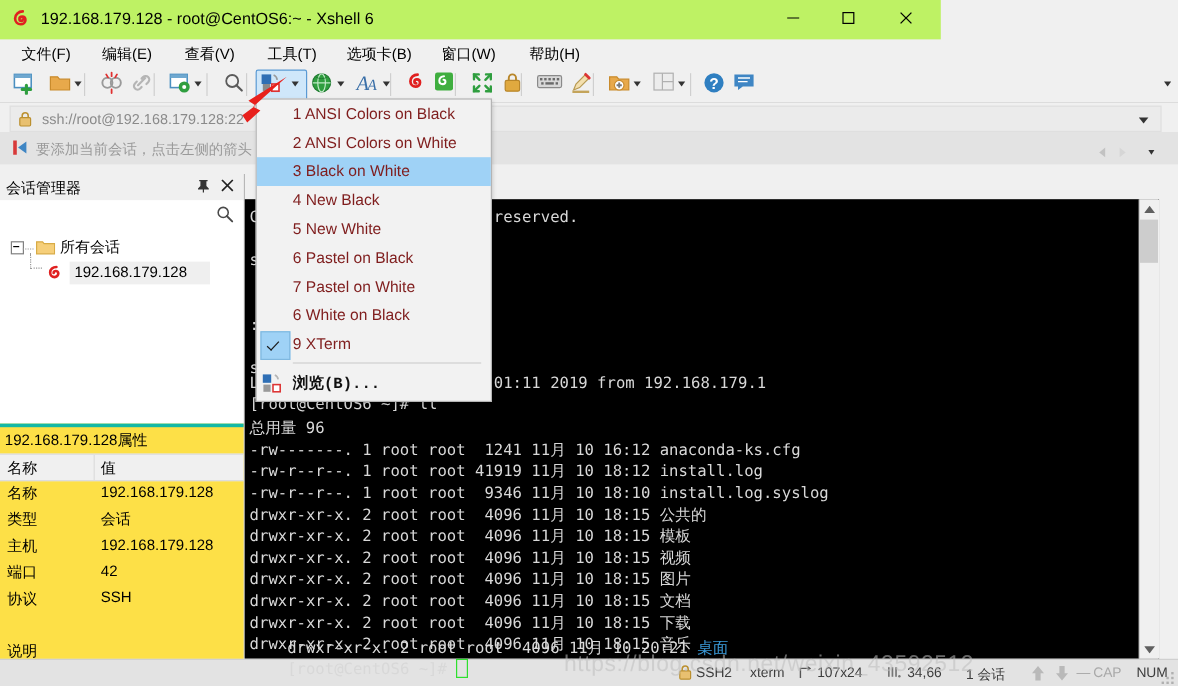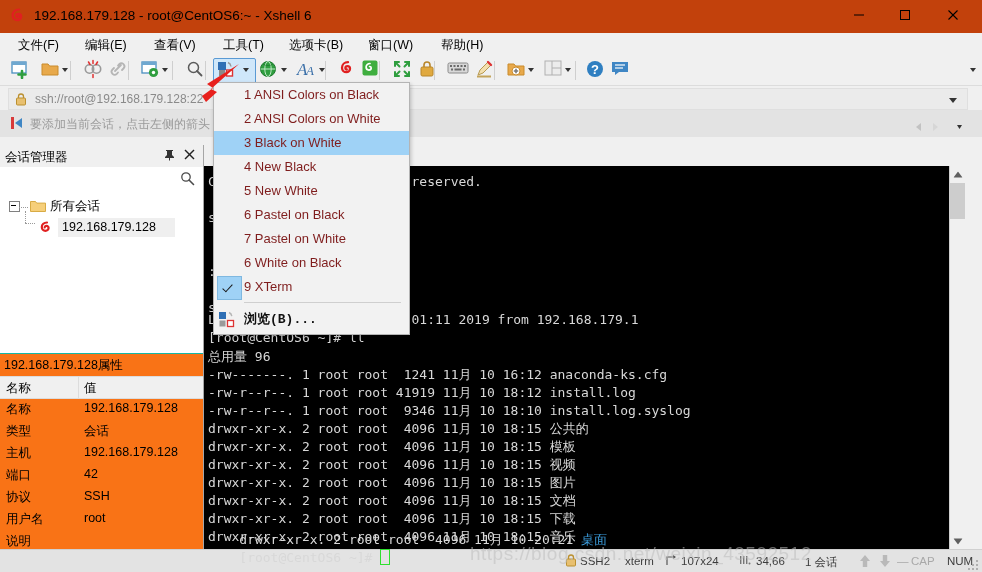--- a/index.html
+++ b/index.html
@@ -6,21 +6,21 @@
   body{
     width:982px;height:572px;overflow:hidden;
     background:#ffffff;
     font-family:"Liberation Sans","DejaVu Sans",sans-serif;
     font-size:12px;color:#000;
     -webkit-font-smoothing:antialiased;
   }
   .app{position:relative;width:982px;height:572px;background:#f0f0f0;}
 
   
-  .titlebar{position:absolute;left:0;top:0;width:982px;height:33px;background:#c2410c;}
+  .titlebar{position:absolute;left:0;top:0;width:784px;height:33px;background:#bef264;}
   .title-ico{position:absolute;left:10px;top:7px;width:18px;height:18px;}
   .title-text{position:absolute;left:34px;top:8px;font-size:13.5px;color:#000;white-space:nowrap;}
   .wbtn{position:absolute;top:0;width:46px;height:30px;cursor:default;}
   .wbtn svg{position:absolute;left:50%;top:50%;transform:translate(-50%,-50%);}
   .wbtn.min{right:100px;} .wbtn.max{right:54px;} .wbtn.close{right:6px;}
 
   
   .menubar{position:absolute;left:0;top:33px;width:982px;height:23px;background:#f0f0f0;}
   .menubar .mi{position:absolute;top:3px;font-size:12.5px;color:#000;white-space:nowrap;padding:1px 4px;cursor:default;}
 
@@ -55,21 +55,21 @@
   .sm-tree{position:absolute;left:0;top:45px;width:203px;height:163px;background:#ffffff;}
   .tr-row{position:absolute;height:20px;font-size:12.5px;white-space:nowrap;cursor:default;}
   .tr-expander{position:absolute;left:9px;top:5px;width:9px;height:9px;border:1px solid #808080;background:#fff;}
   .tr-expander:before{content:"";position:absolute;left:1px;top:3px;width:5px;height:1px;background:#000;}
   .tr-dots{position:absolute;left:19px;top:11px;width:9px;border-top:1px dotted #9a9a9a;}
   .tr-vdots{position:absolute;left:25px;top:21px;height:12px;border-left:1px dotted #9a9a9a;}
   .tr-hdots{position:absolute;left:25px;top:33px;width:10px;border-top:1px dotted #9a9a9a;}
   .folder{position:absolute;left:30px;top:3px;width:16px;height:13px;}
   .node-sel{position:absolute;left:0;top:0;background:#efefef;}
 
-  .sm-props{position:absolute;left:0;top:208px;width:203px;height:196px;background:#f97316;border-top:1px solid #14b8a6;}
+  .sm-props{position:absolute;left:0;top:208px;width:203px;height:196px;background:#fde047;border-top:3px solid #14b8a6;}
   .props-title{position:absolute;left:4px;top:3px;font-size:12.5px;color:#000;}
   .props-hdr{position:absolute;left:0;top:22px;width:203px;height:21px;background:#f0f0f0;border-top:1px solid #dcdcdc;border-bottom:1px solid #dcdcdc;}
   .props-hdr .c1{position:absolute;left:6px;top:3px;font-size:12.5px;}
   .props-hdr .c2{position:absolute;left:84px;top:3px;font-size:12.5px;}
   .props-hdr .divv{position:absolute;left:78px;top:0;width:1px;height:21px;background:#dcdcdc;}
   .prow{position:absolute;left:0;width:203px;height:22px;font-size:12.5px;}
   .prow .k{position:absolute;left:6px;top:3px;}
   .prow .v{position:absolute;left:84px;top:3px;}
 
   
@@ -422,24 +422,20 @@
         <span class="v">192.168.179.128</span>
         </div>
       <div class="prow" style="top:110px">
         <span class="k">端口</span>
         <span class="v">42</span>
         </div>
       <div class="prow" style="top:132px">
         <span class="k">协议</span>
         <span class="v">SSH</span>
         </div>
-      <div class="prow" style="top:154px">
-        <span class="k">用户名</span>
-        <span class="v">root</span>
-        </div>
       <div class="prow" style="top:176px">
         <span class="k">说明</span>
         <span class="v"></span>
         </div>
     </div>
   </div>
 
   <div class="term">
     <div class="term-line" style="top:8px">Computer, Inc. All rights reserved.</div>
     <div class="term-line" style="top:44px">se Xshell prompt.</div>

